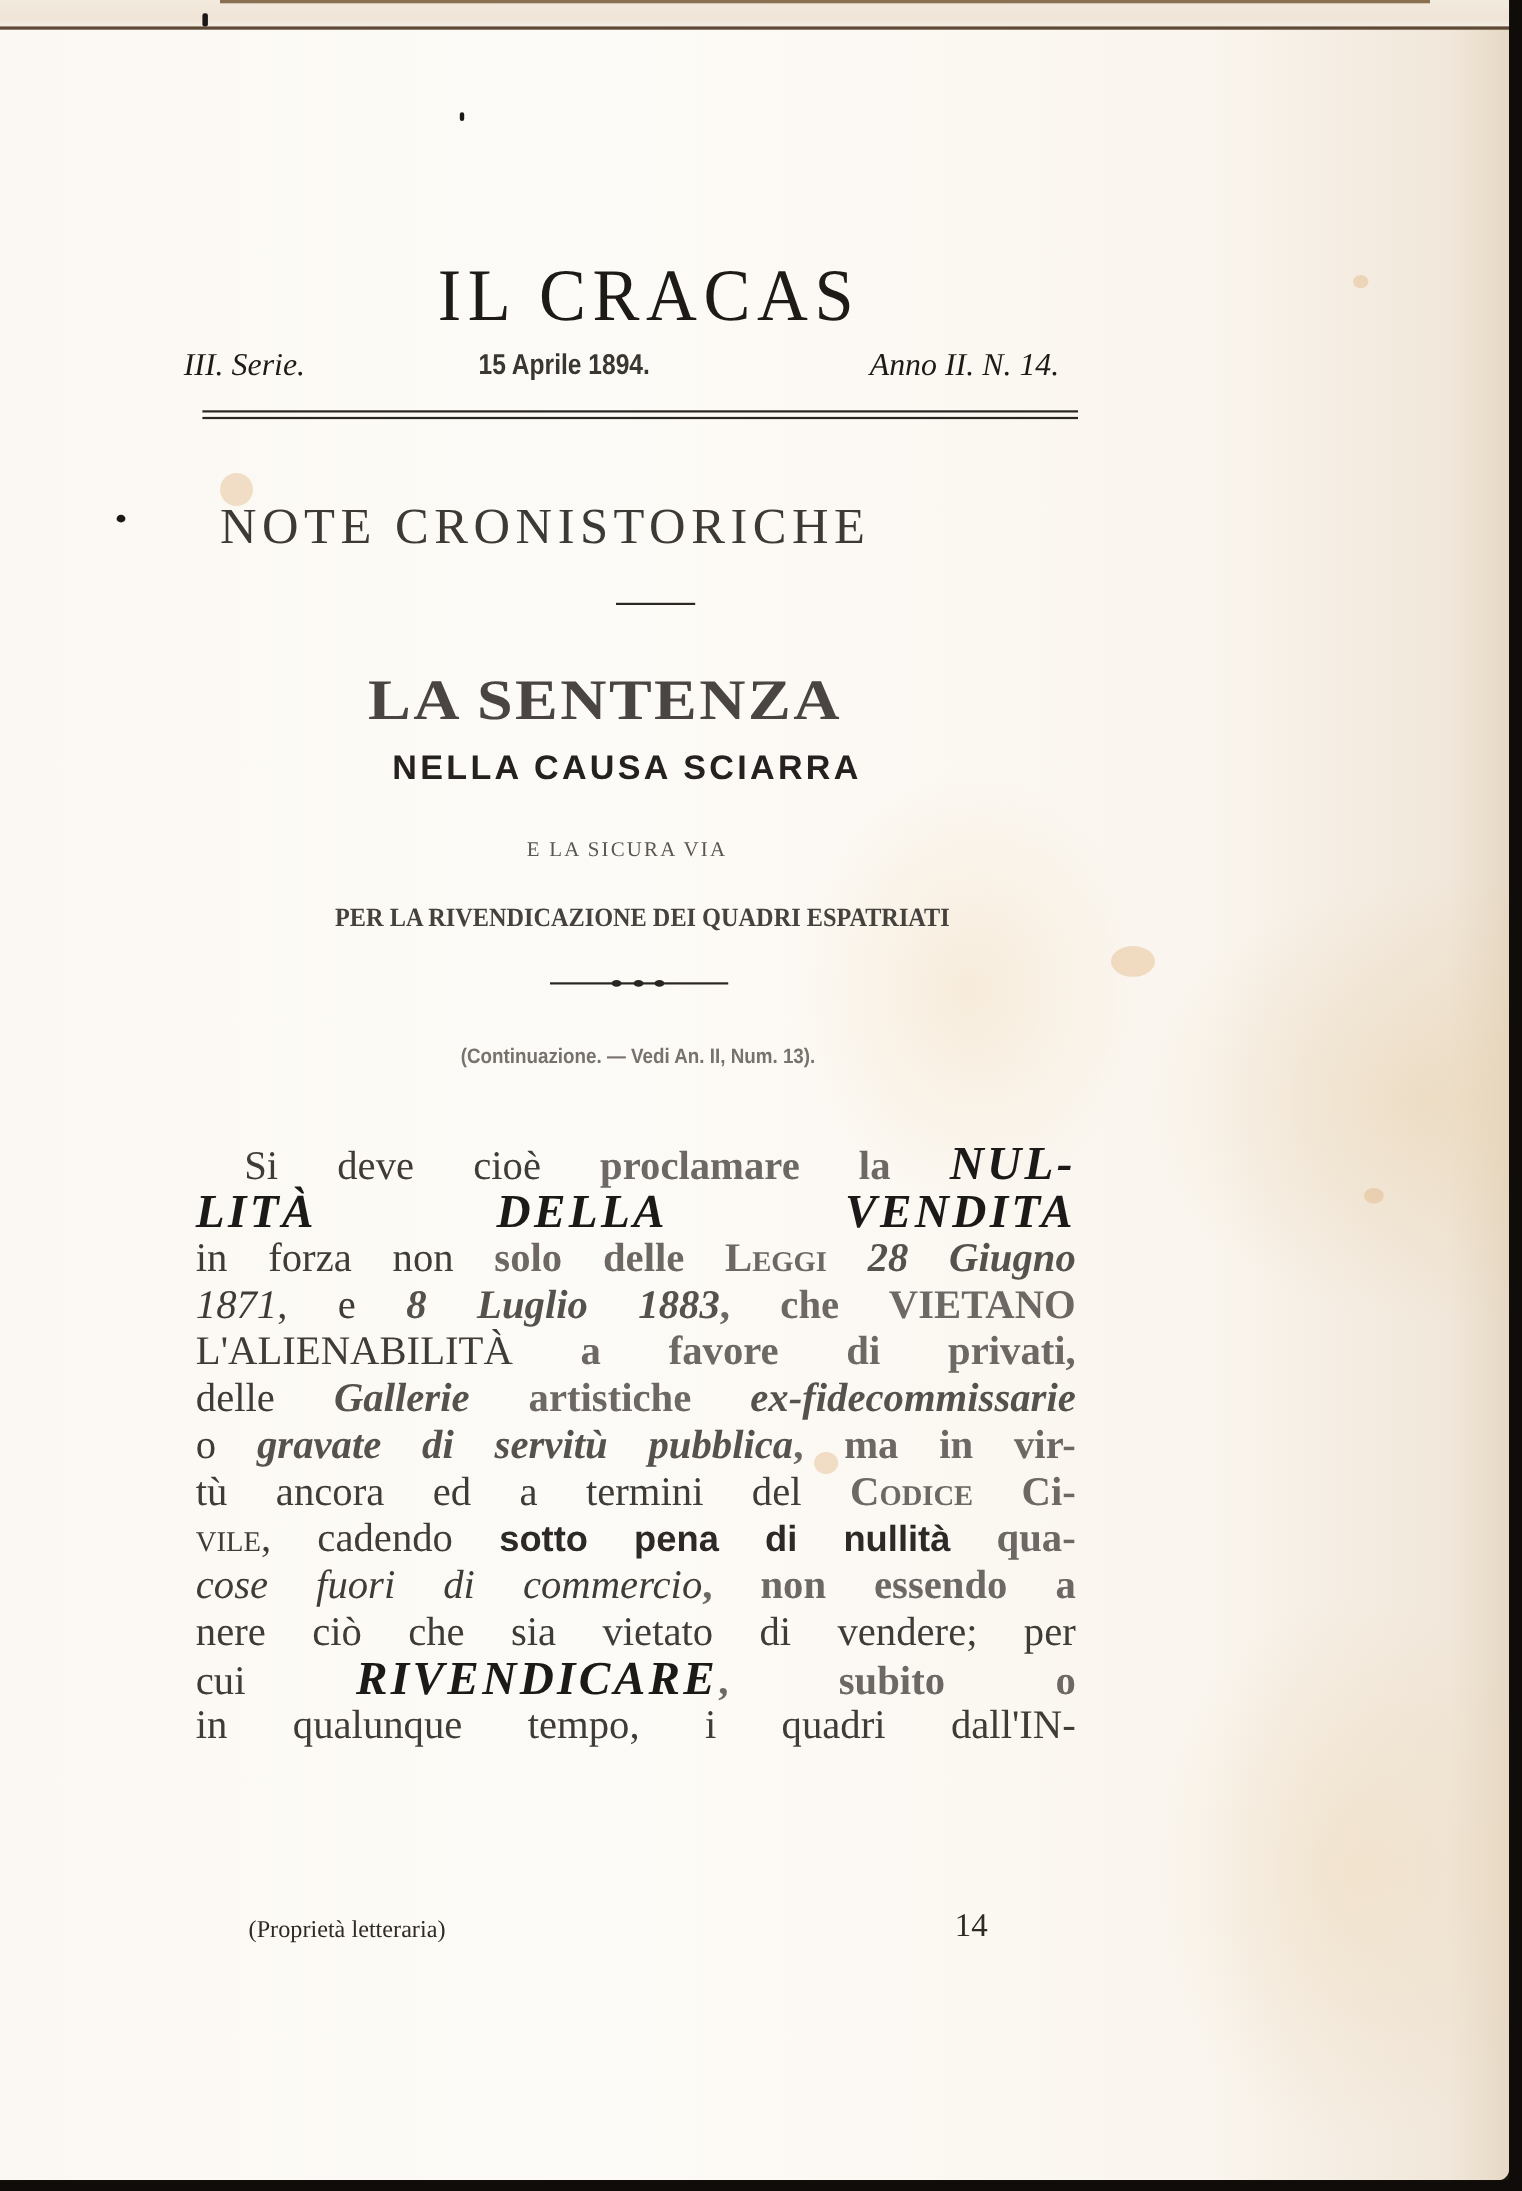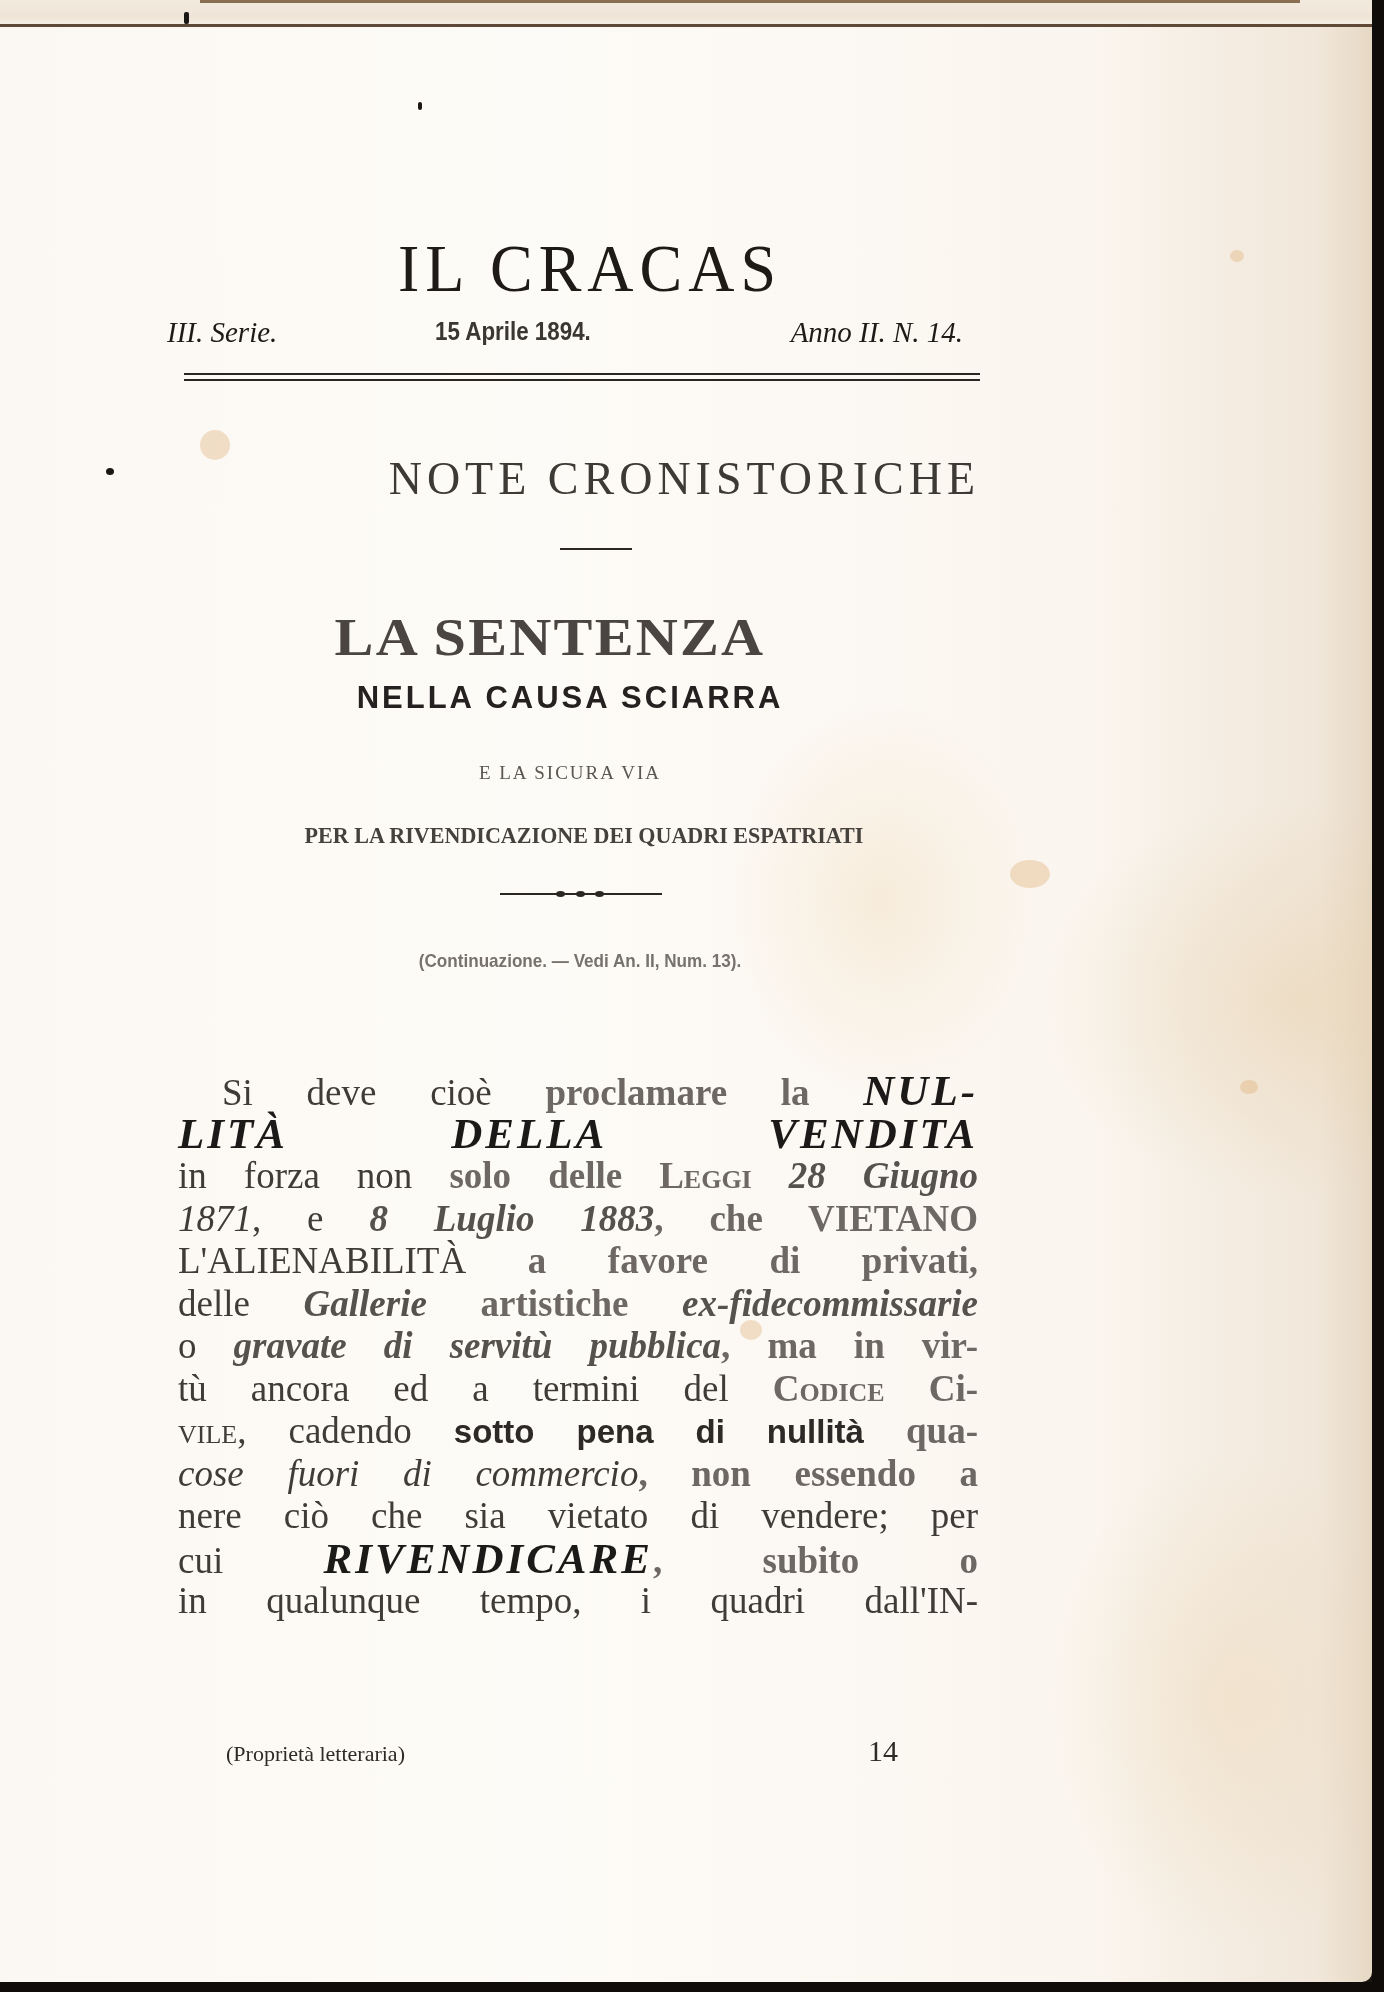--- a/index.html
+++ b/index.html
@@ -125,21 +125,21 @@
       border-top: 2px solid #2a2622;
       border-bottom: 2px solid #2a2622;
       box-sizing: border-box;
     }
 
     .section-title {
       position: absolute;
       left: 200px;
       top: 452px;
       width: 780px;
-      text-align: right;
+      text-align: left;
       font-size: 46px;
       letter-spacing: 5px;
       color: #3d3935;
     }
     .short-rule {
       position: absolute;
       left: 560px;
       top: 548px;
       width: 72px;
       height: 2px;
@@ -241,21 +241,20 @@
     }
     .line {
       display: block;
       white-space: nowrap;
       text-align: justify;
       text-align-last: justify;
       height: 42.5px;
     }
     .line.indent {
       padding-left: 44px;
-      margin-top: 32px;
     }
     .em-big {
       font-style: italic;
       font-weight: bold;
       font-size: 43px;
       letter-spacing: 3px;
       color: #1c1a18;
     }
     .it {
       font-style: italic;

